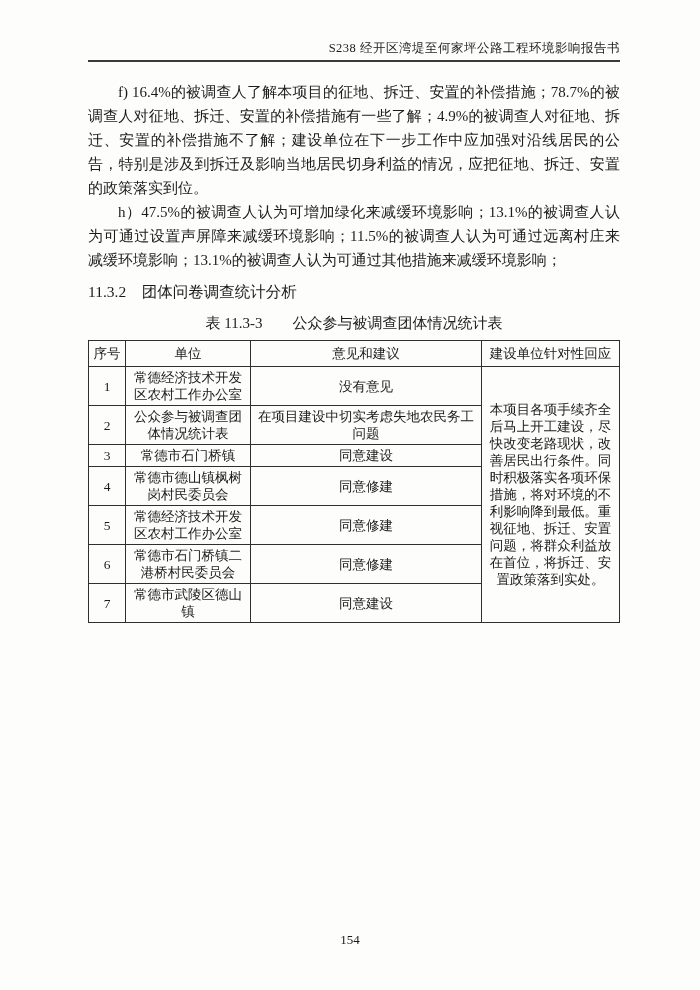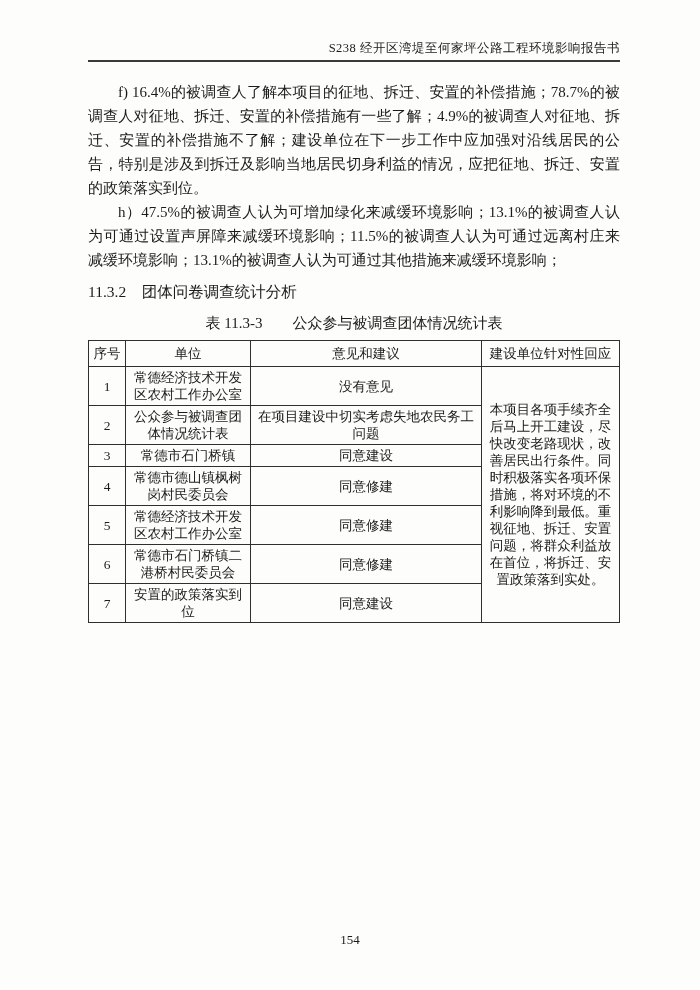--- a/index.html
+++ b/index.html
@@ -136,21 +136,21 @@
           <td>常德经济技术开发区农村工作办公室</td>
           <td>同意修建</td>
         </tr>
         <tr>
           <td>6</td>
           <td>常德市石门桥镇二港桥村民委员会</td>
           <td>同意修建</td>
         </tr>
         <tr>
           <td>7</td>
-          <td>安置的政策落实到位</td>
+          <td>常德市武陵区德山镇</td>
           <td>同意建设</td>
         </tr>
       </tbody>
     </table>
   </div>
 
   <div class="page-footer">154</div>
 </div>
 
 </body></html>

